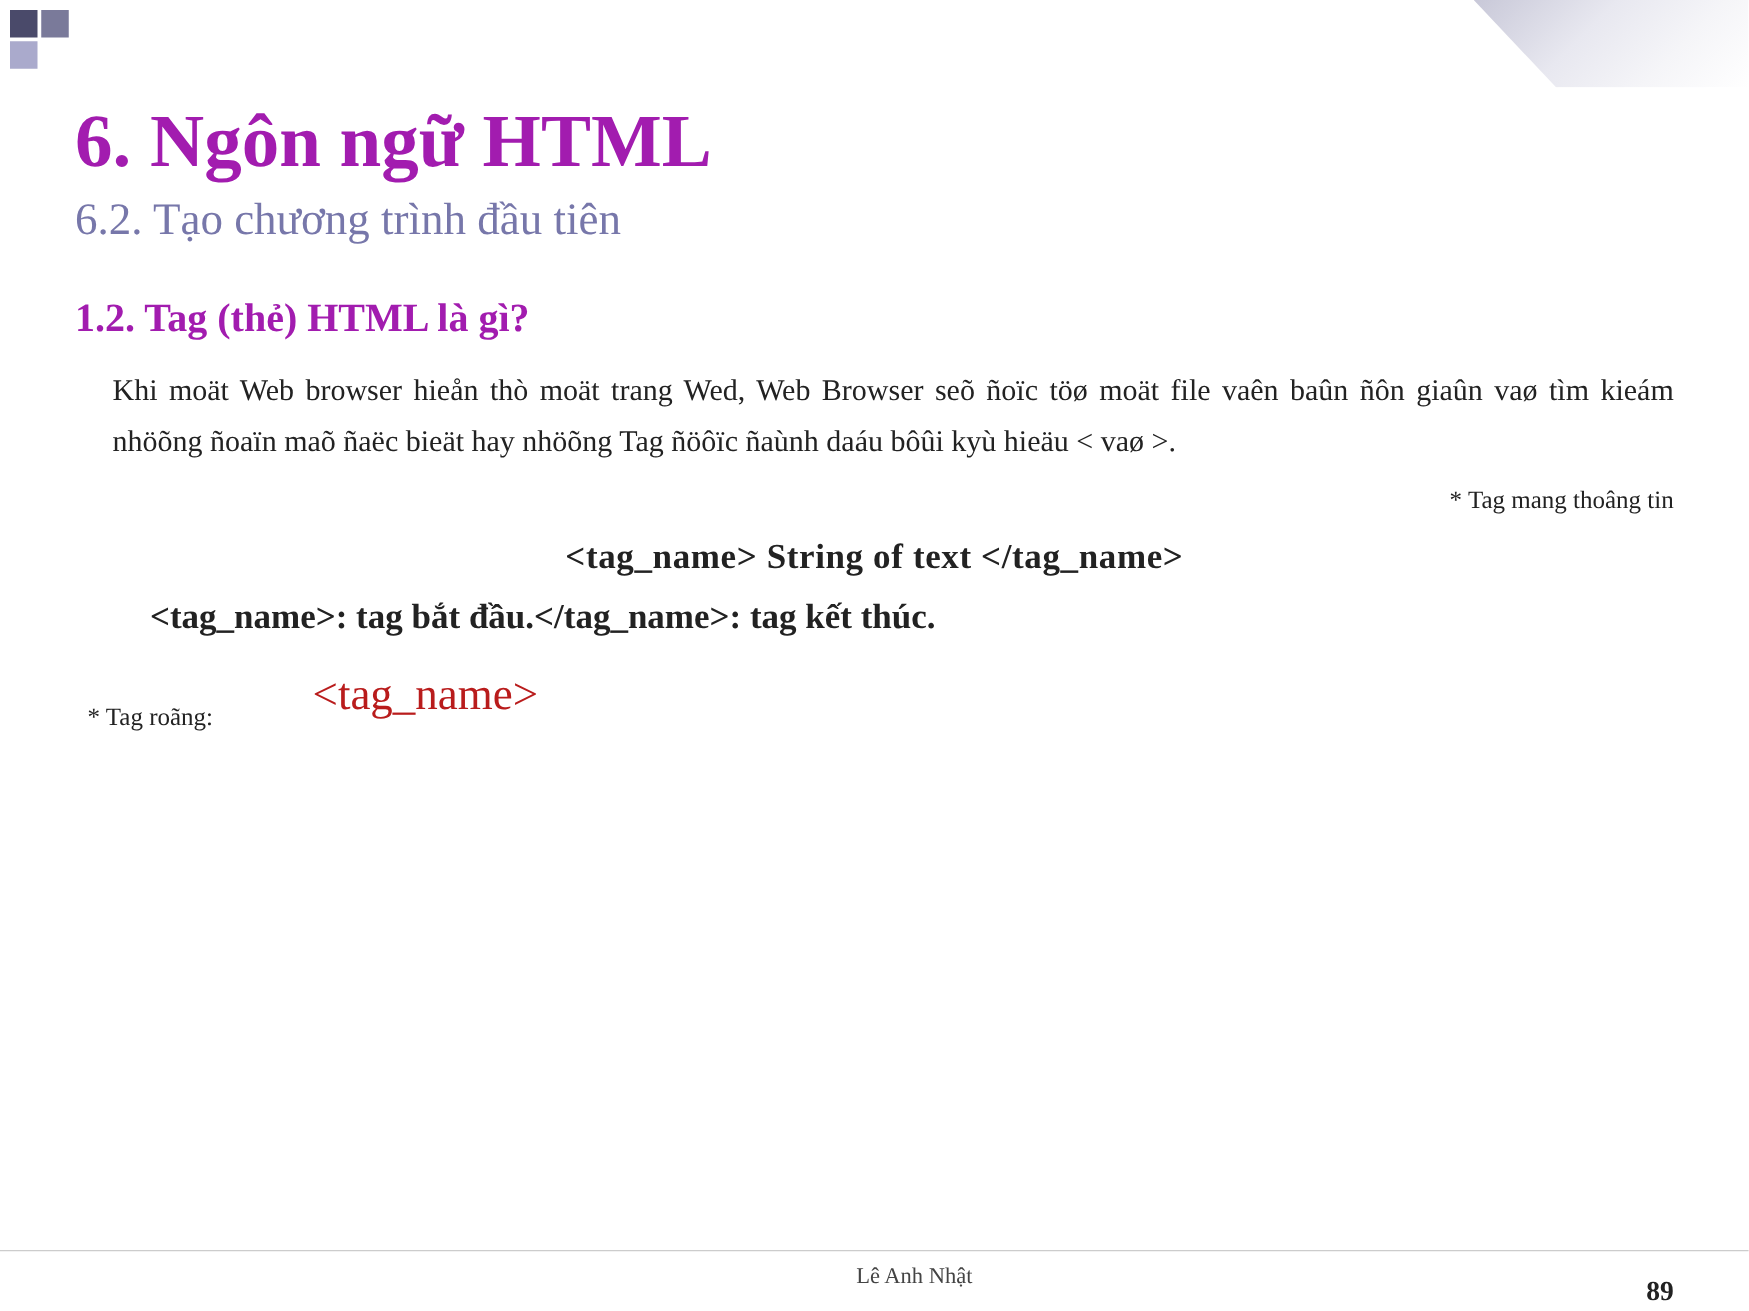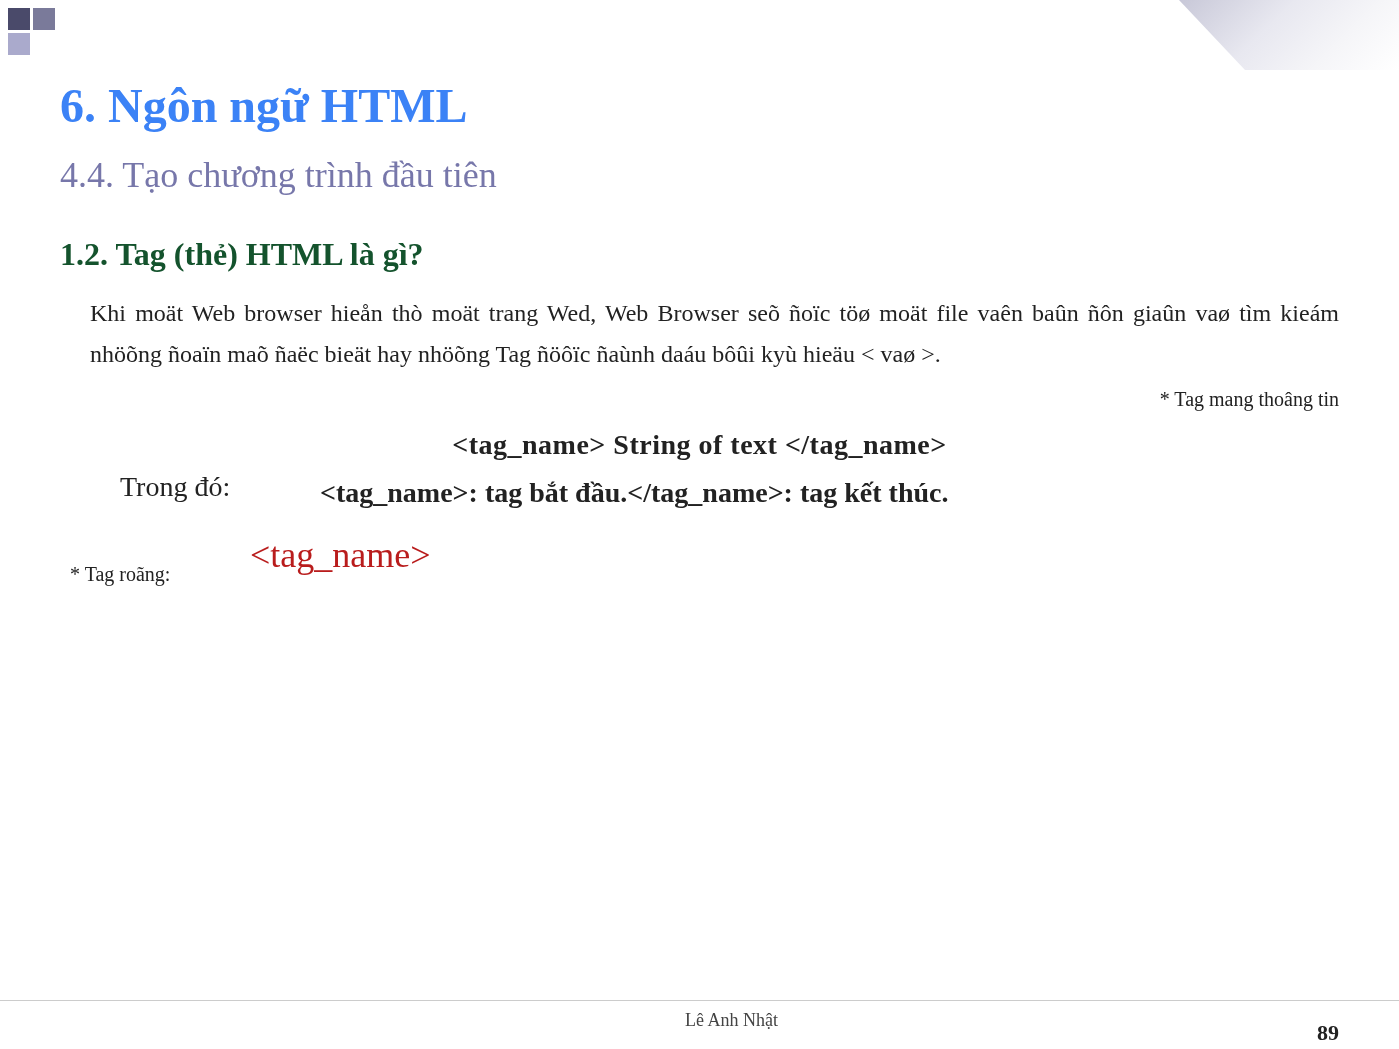--- a/index.html
+++ b/index.html
@@ -49,38 +49,38 @@
 
     .slide-content {
       position: absolute;
       top: 80px;
       left: 60px;
       right: 60px;
       bottom: 60px;
     }
 
     .main-title {
-      font-size: 48px;
-      font-weight: bold;
-      color: #3b82f6;
+      font-size: 60px;
+      font-weight: bold;
+      color: #a21caf;
       line-height: 1.1;
-      margin-bottom: 21px;
+      margin-bottom: 8px;
     }
 
     .subtitle {
       font-size: 36px;
       color: #7777aa;
       margin-bottom: 40px;
       font-weight: normal;
     }
 
     .section-heading {
       font-size: 32px;
       font-weight: bold;
-      color: #14532d;
+      color: #a21caf;
       margin-bottom: 20px;
     }
 
     .body-text {
       font-size: 24px;
       color: #222222;
       line-height: 1.7;
       margin-bottom: 2px;
       text-align: justify;
       padding-left: 30px;
@@ -204,35 +204,34 @@
   <div class="square sq-light"></div>
   <div class="square sq-empty"></div>
 </div>
 
 <div class="top-decoration"></div>
 
 <div class="slide-content">
 
   <div class="main-title">6. Ngôn ngữ HTML</div>
 
-  <div class="subtitle">4.4. Tạo chương trình đầu tiên</div>
+  <div class="subtitle">6.2. Tạo chương trình đầu tiên</div>
 
   <div class="section-heading">1.2. Tag (thẻ) HTML là gì?</div>
 
   <div class="body-text">Khi moät Web browser hieån thò moät trang Wed, Web Browser seõ ñoïc töø moät file vaên baûn ñôn giaûn vaø tìm kieám nhöõng ñoaïn maõ ñaëc bieät hay nhöõng Tag ñöôïc ñaùnh daáu bôûi kyù hieäu &lt; vaø &gt;.</div>
 
   <div class="note-text">* Tag mang thoâng tin</div>
 
   <div class="code-block">
     <span class="code-line">&lt;tag_name&gt; String of text &lt;/tag_name&gt;</span>
   </div>
 
   <div class="detail-table">
     <div class="detail-row">
-      <span class="detail-label">Trong đó:</span>
       <div class="detail-values">
         <span class="detail-value">&lt;tag_name&gt;: tag bắt đầu.</span>
         <span class="detail-value">&lt;/tag_name&gt;: tag kết thúc.</span>
       </div>
     </div>
   </div>
 
   <div class="tag-empty-row">
     <span class="tag-empty-label">* Tag roãng:</span>
     <span class="tag-empty-code">&lt;tag_name&gt;</span>

